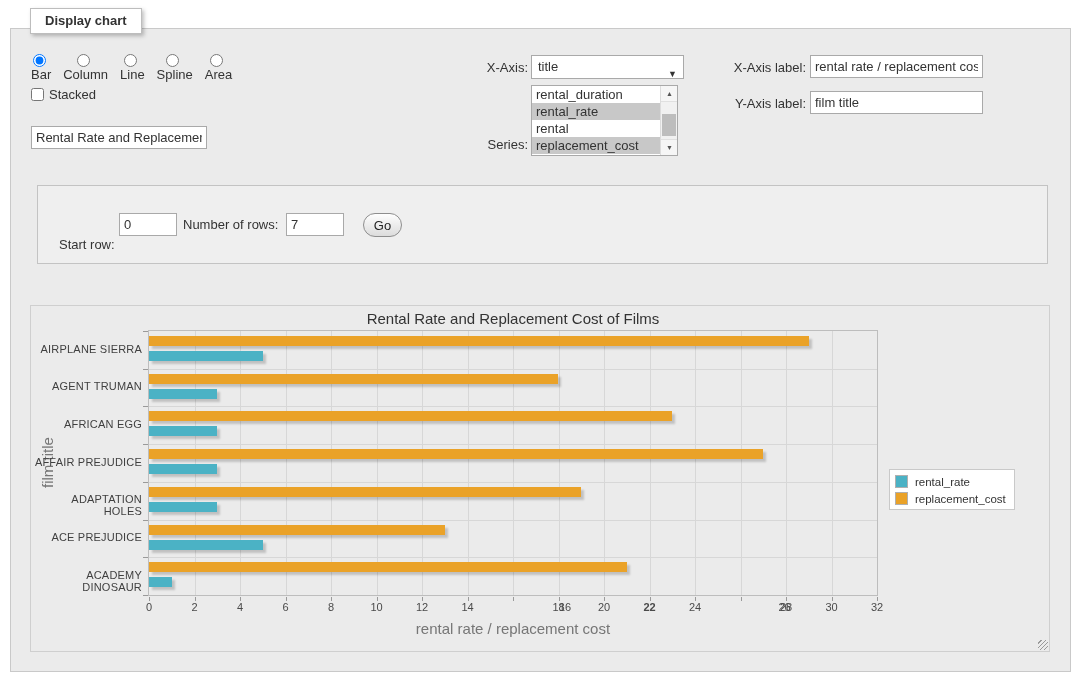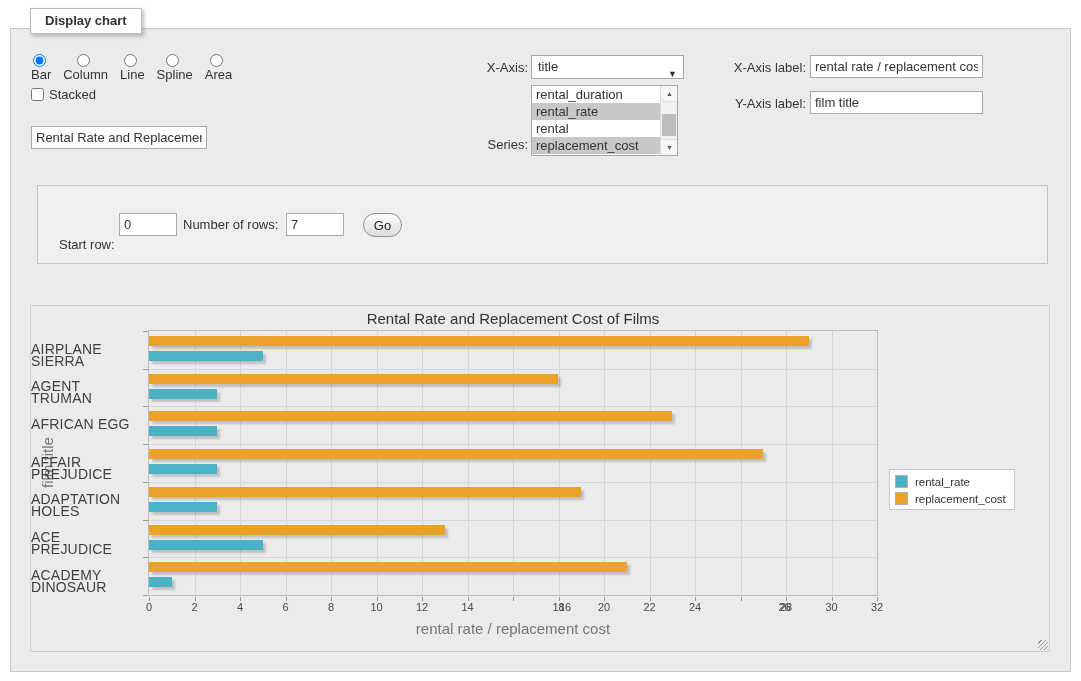--- a/index.html
+++ b/index.html
@@ -48,21 +48,21 @@
   #num-rows-input { left:248px; top:27px; width:58px; }
   #go-button { left:325px; top:27px; width:39px; height:24px; border:1px solid #8e8e8e; border-radius:12px; background:linear-gradient(#fefefe,#dcdcdc); font-family:"Liberation Sans",sans-serif; font-size:13px; color:#222; cursor:pointer; }
 
   
   #chart-box { left:30px; top:305px; width:1020px; height:347px; border:1px solid #cfcfcf; }
   #chart-title { left:118px; top:4px; width:728px; text-align:center; font-size:15px; color:#333; }
   #plot { left:117px; top:24px; width:730px; height:266px; border:1px solid #bdbdbd; }
   .vgrid { position:absolute; top:0; width:1px; height:264px; background:#d7d7d7; }
   .hgrid { position:absolute; left:0; height:1px; width:728px; background:#d7d7d7; }
   .bar { position:absolute; height:10px; box-shadow:2.5px 2.5px 2px rgba(0,0,0,0.18); }
-  .cat-label { position:absolute; left:0; width:111px; text-align:left; font-size:14px; color:#3f3f3f; height:12px; line-height:12px; letter-spacing:0.2px; }
+  .cat-label { position:absolute; left:0; width:111px; text-align:right; font-size:11px; color:#3f3f3f; height:12px; line-height:12px; letter-spacing:0.2px; }
   .ytick { position:absolute; width:5px; height:1px; background:#9a9a9a; left:112px; }
   .xtick { position:absolute; width:1px; height:4px; background:#9a9a9a; top:291px; }
   .xtick-label { position:absolute; top:295px; transform:translateX(-50%); font-size:11px; color:#4a4a4a; }
   #x-axis-title { left:118px; top:314px; width:728px; text-align:center; font-size:15px; color:#767676; }
   #y-axis-title { left:8px; top:25px; height:264px; width:18px; writing-mode:vertical-rl; transform:rotate(180deg); text-align:center; font-size:15px; color:#767676; }
   #chart-legend { left:858px; top:163px; background:#fff; border:1px solid #c9c9c9; padding:5px 8px 4px 5px; }
   .legend-row { display:flex; align-items:center; margin-bottom:4px; }
   .legend-row:last-child { margin-bottom:0; }
   .legend-swatch { width:13px; height:13px; border:1px solid #b0b0b0; margin-right:7px; }
   .legend-text { font-size:11.5px; color:#333; white-space:nowrap; }
@@ -219,21 +219,21 @@
     <div class="abs xtick-label" style="left: 391px;">12</div>
     <div class="abs xtick" style="left: 436.5px;"></div>
     <div class="abs xtick-label" style="left: 436.5px;">14</div>
     <div class="abs xtick" style="left: 482px;"></div>
     <div class="abs xtick-label" style="left: 498px; margin-left: 36px;">16</div>
     <div class="abs xtick" style="left: 527.5px;"></div>
     <div class="abs xtick-label" style="left: 527.5px;">18</div>
     <div class="abs xtick" style="left: 573px;"></div>
     <div class="abs xtick-label" style="left: 573px;">20</div>
     <div class="abs xtick" style="left: 618.5px;"></div>
-    <div class="abs xtick-label" style="left: 618.5px;">22</div>
+    <div class="abs xtick-label" style="left: 618.5px; font-weight: bold;">22</div>
     <div class="abs xtick" style="left: 664px;"></div>
     <div class="abs xtick-label" style="left: 664px;">24</div>
     <div class="abs xtick" style="left: 709.5px;"></div>
     <div class="abs xtick-label" style="left: 709.5px; margin-left: 44px;">26</div>
     <div class="abs xtick" style="left: 755px;"></div>
     <div class="abs xtick-label" style="left: 755px;">28</div>
     <div class="abs xtick" style="left: 800.5px;"></div>
     <div class="abs xtick-label" style="left: 800.5px;">30</div>
     <div class="abs xtick" style="left: 846px;"></div>
     <div class="abs xtick-label" style="left: 846px;">32</div>

